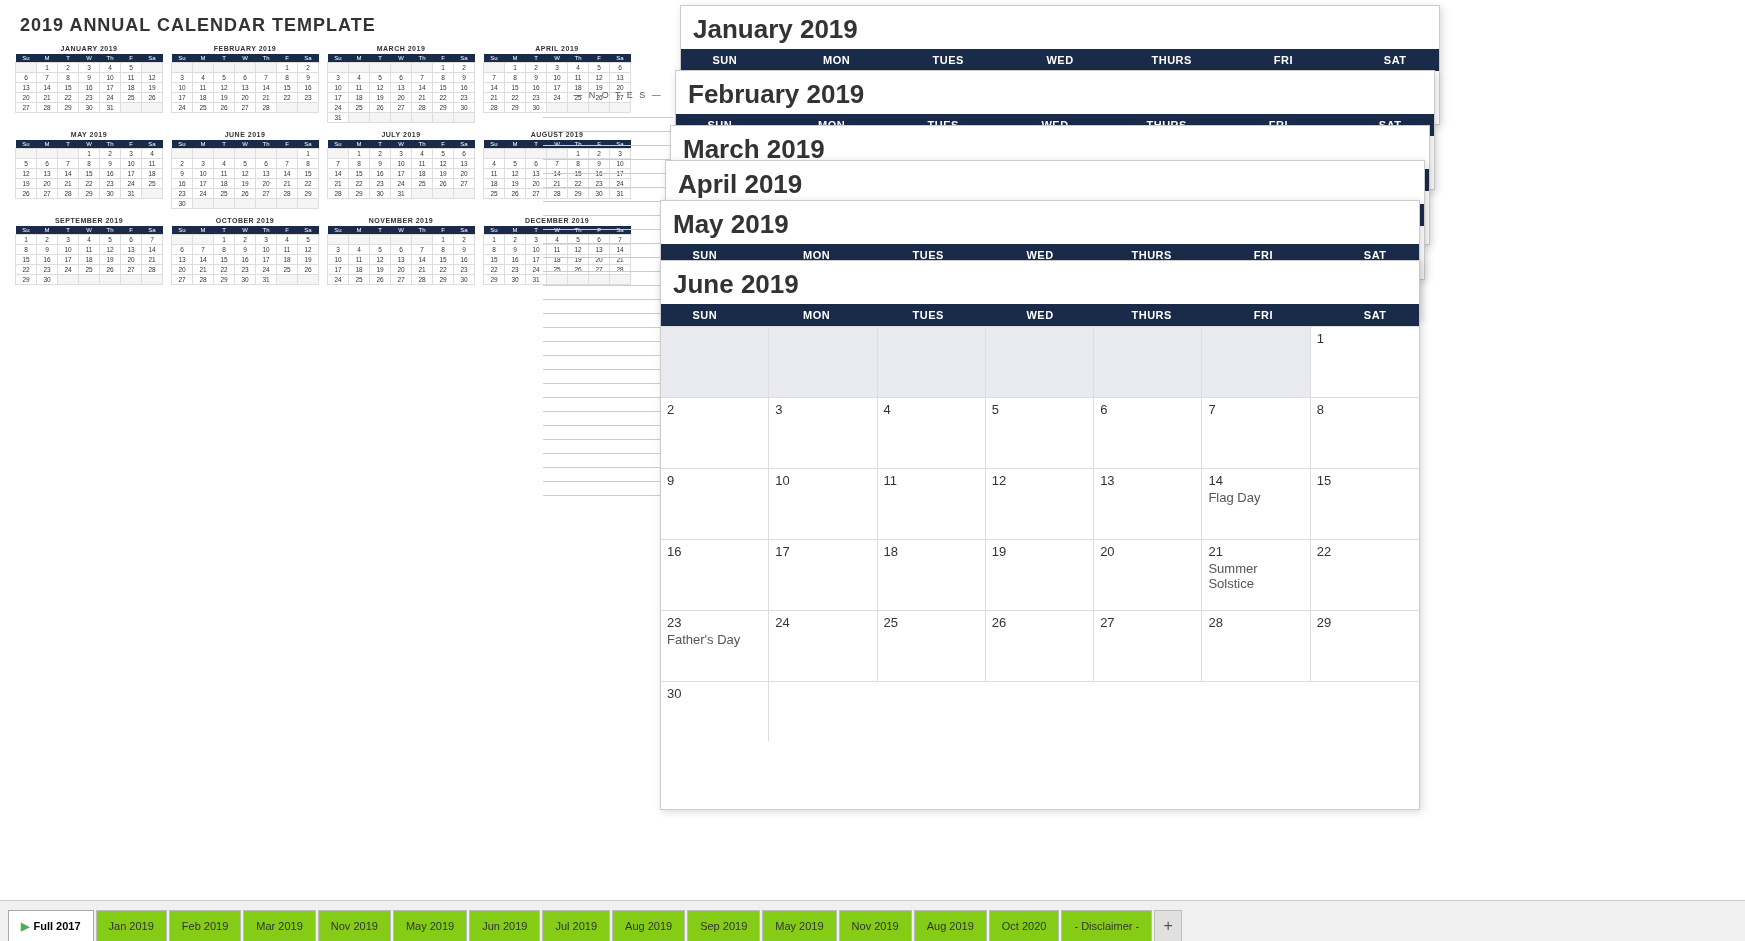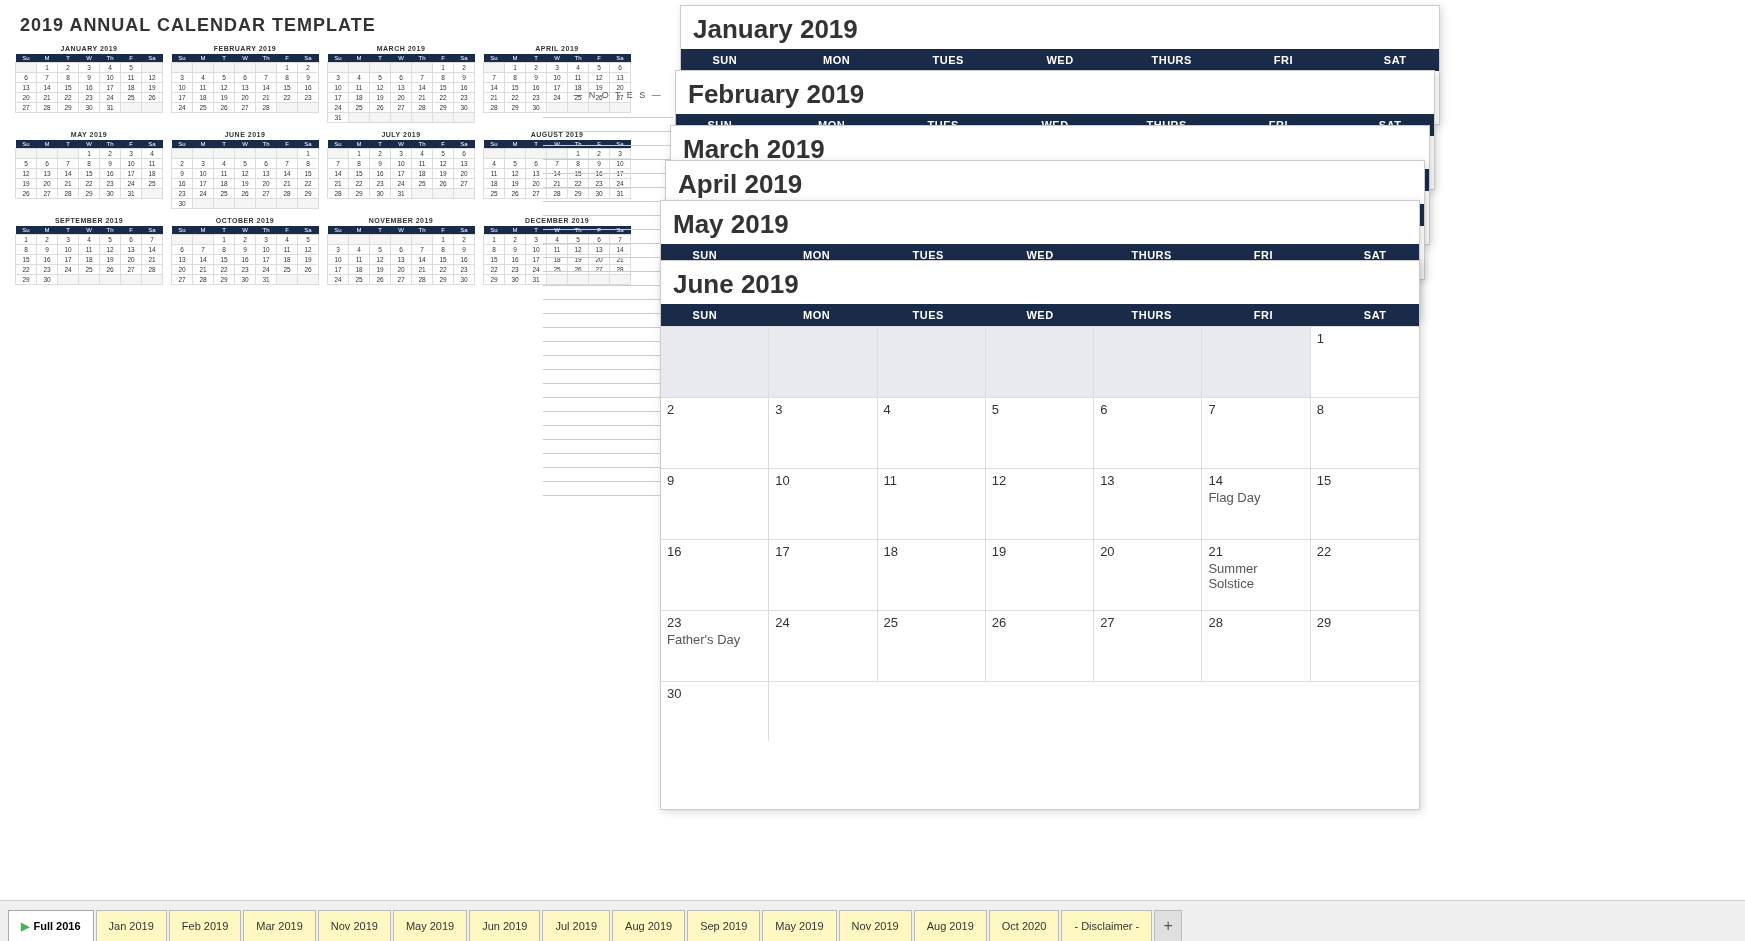--- a/index.html
+++ b/index.html
@@ -276,21 +276,21 @@
     }
 
     .tab-item {
       height: 31px;
       padding: 0 12px;
       display: flex;
       align-items: center;
       font-size: 11px;
       border: 1px solid #bbb;
       border-bottom: none;
-      background: #fef9c3;
+      background: #84cc16;
       cursor: pointer;
       white-space: nowrap;
       color: #333;
       margin-right: 2px;
     }
 
     .tab-item.active {
       background: #fff;
       font-weight: bold;
       color: #000;
@@ -1331,21 +1331,21 @@
         </div>
     </div>
 
   </div>
 
 </div>
 
 <div class="tab-bar" id="tab-bar">
 <div class="tab-item active">
       <span style="color:#4CAF50; margin-right:4px;">▶</span>
-      <span>Full 2016</span>
+      <span>Full 2017</span>
     </div>
     <div class="tab-item">Jan 2019</div>
     <div class="tab-item">Feb 2019</div>
     <div class="tab-item">Mar 2019</div>
     <div class="tab-item">Nov 2019</div>
     <div class="tab-item">May 2019</div>
     <div class="tab-item">Jun 2019</div>
     <div class="tab-item">Jul 2019</div>
     <div class="tab-item">Aug 2019</div>
     <div class="tab-item">Sep 2019</div>

